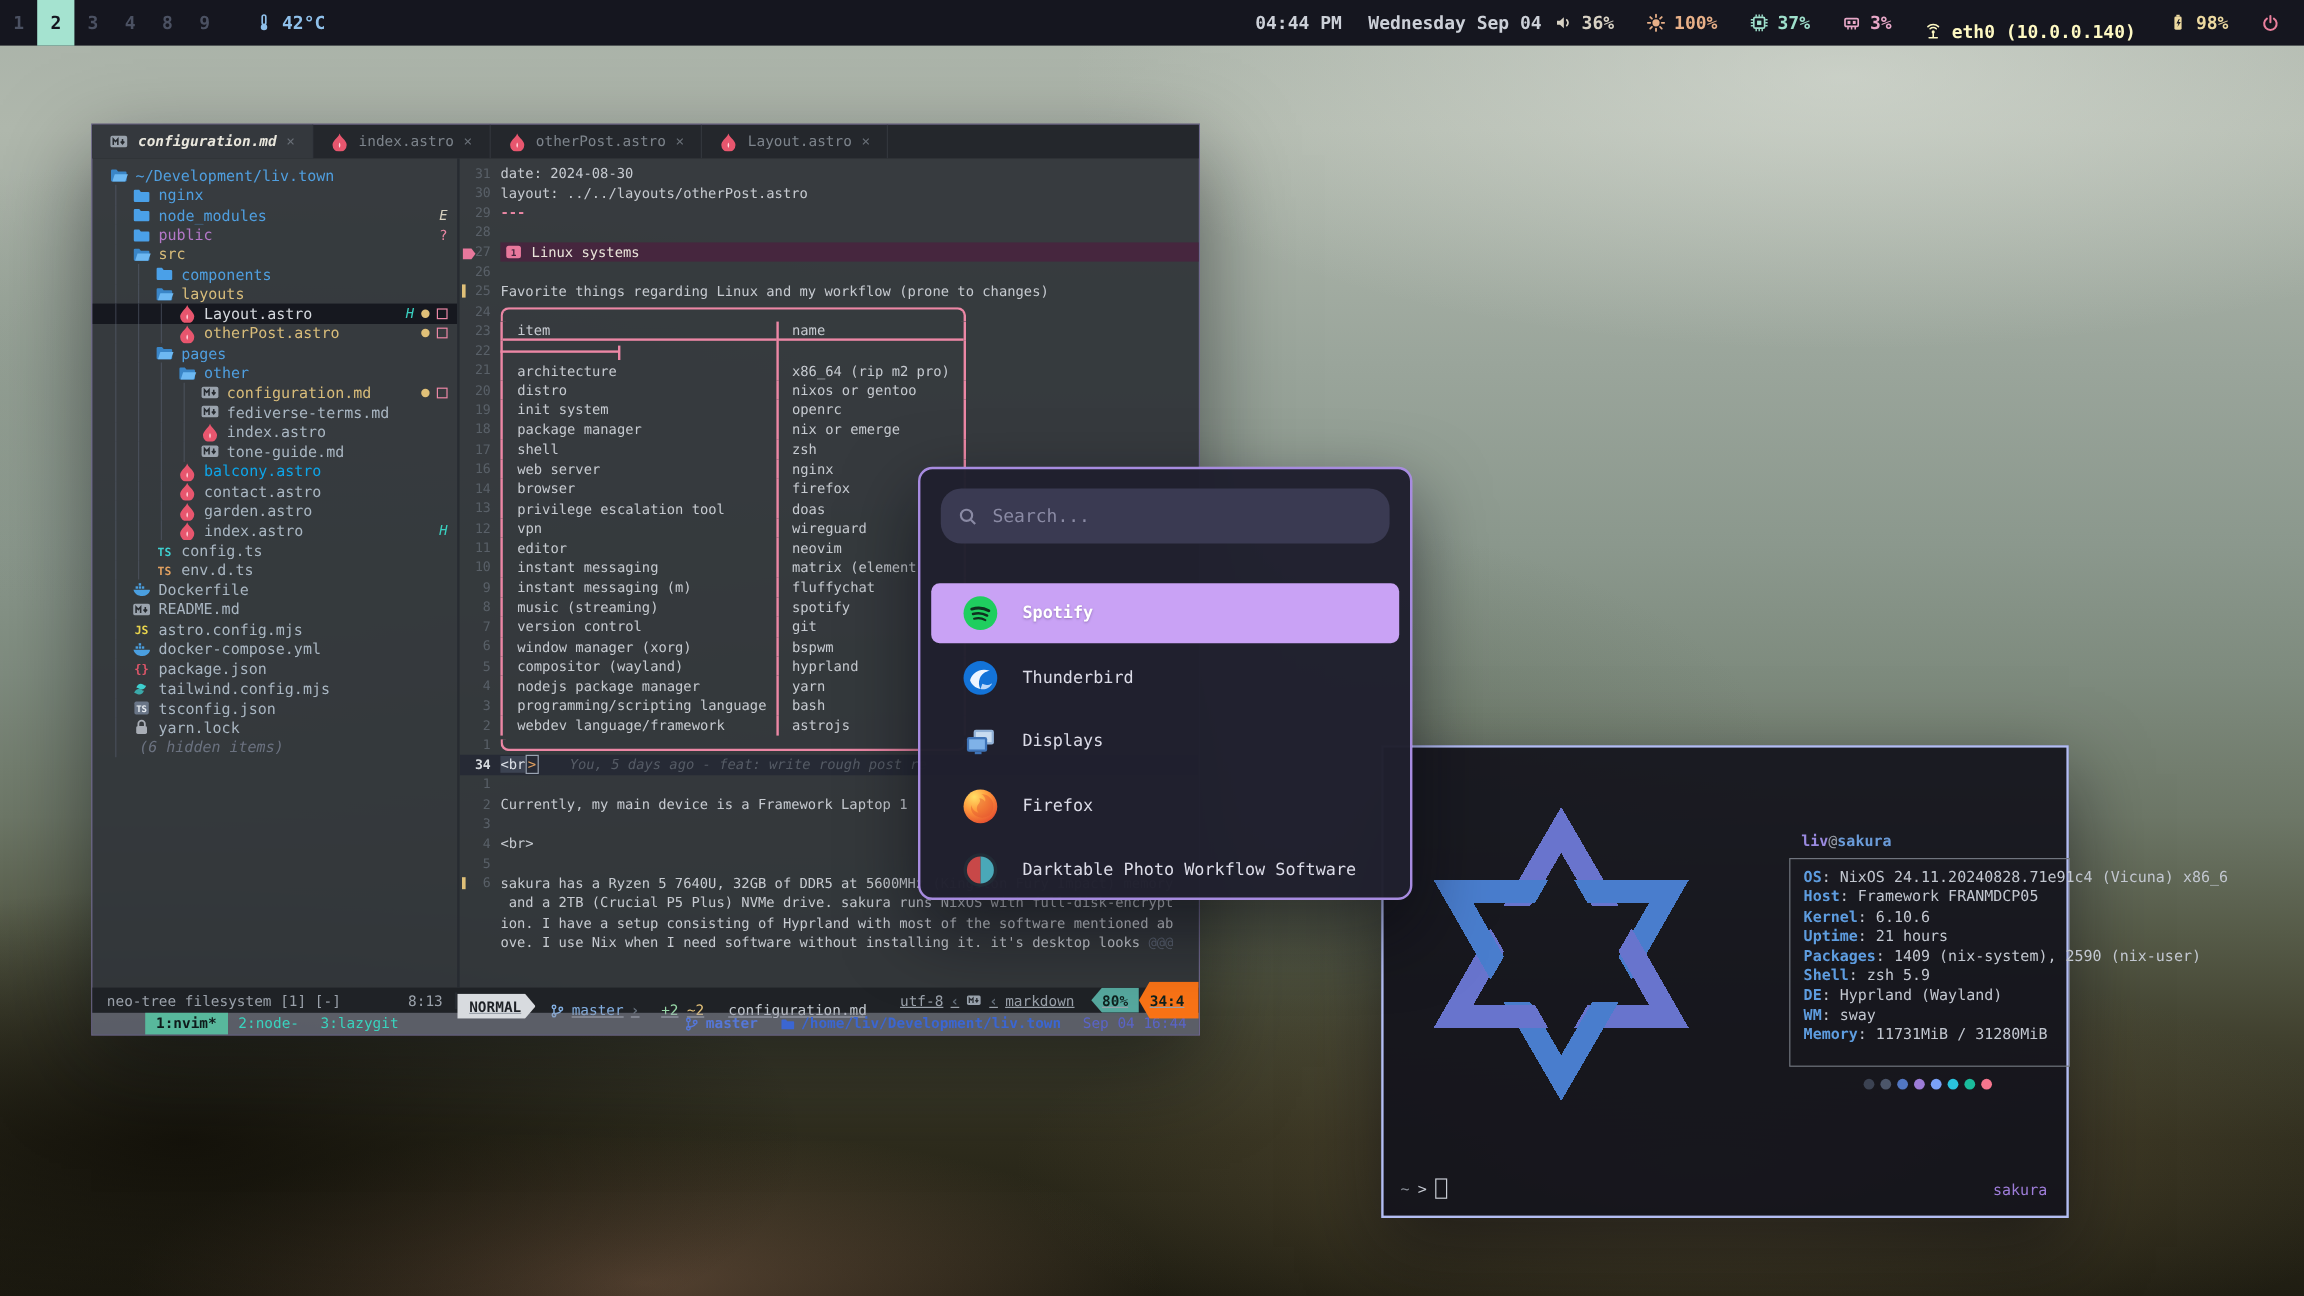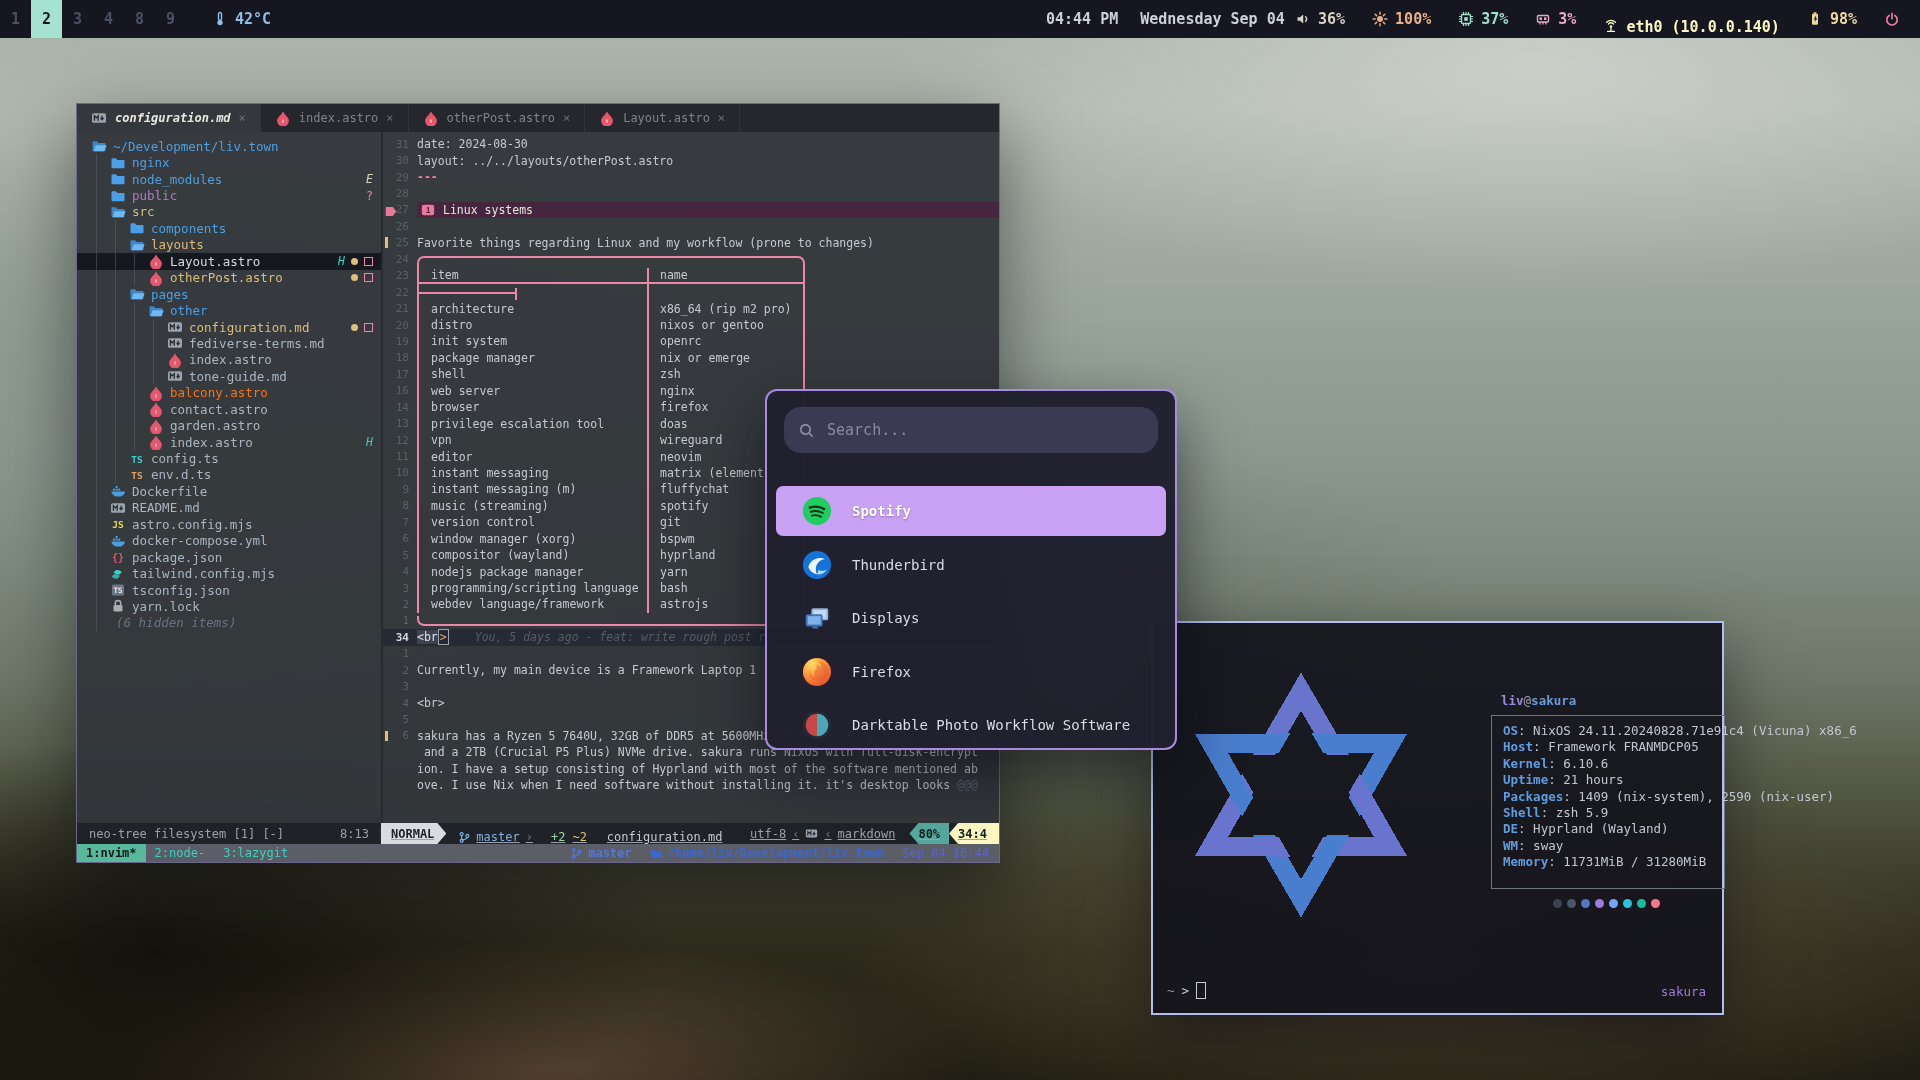--- a/index.html
+++ b/index.html
@@ -82,24 +82,24 @@
   .sl-mode{background:#d8dbdf;color:#1e2126;font-weight:bold;padding:0 12px 0 10px;height:21px;display:flex;align-items:center;
     clip-path:polygon(0 0,calc(100% - 9px) 0,100% 50%,calc(100% - 9px) 100%,0 100%);}
   .sl-branch{display:flex;align-items:center;gap:5px;color:#82aee0;margin-left:12px;}
   .chev{color:#646e7a;font-weight:bold;margin:0 6px;}
   .add{color:#98d8a8;font-style:normal;margin-left:12px;}
   .modc{color:#e2c078;font-style:normal;margin-left:7px;}
   .sl-file{color:#c3c9cf;margin-left:20px;}
   .sl-right{margin-left:auto;display:flex;align-items:center;}
   .sl-pct{background:#56a89e;color:#0f211e;font-weight:bold;padding:0 9px;height:21px;display:flex;align-items:center;margin-left:14px;
     clip-path:polygon(9px 0,100% 0,100% 100%,9px 100%,0 50%);}
-  .sl-pos{background:#fef9c3;color:#0f211e;font-weight:bold;padding:0 12px 0 9px;height:21px;display:flex;align-items:center;
+  .sl-pos{background:#f97316;color:#0f211e;font-weight:bold;padding:0 12px 0 9px;height:31px;display:flex;align-items:center;
     clip-path:polygon(9px 0,100% 0,100% 100%,9px 100%,0 50%);}
   
-  .tmux{height:18px;flex:none;background:rgba(148,151,168,.42);display:flex;align-items:center;font-size:12px;}
+  .tmux{height:18px;flex:none;background:rgba(148,151,168,.42);display:flex;align-items:center;font-size:12px;padding-left:44px;}
   .twin{padding:0 9px;color:#39d3be;height:18px;display:flex;align-items:center;}
   .twin.active{background:#58b89c;color:#0e1a1a;font-weight:bold;}
   .tright{margin-left:auto;display:flex;align-items:center;gap:18px;padding-right:10px;}
   .tbranch{display:flex;align-items:center;gap:5px;color:#5577d8;font-weight:bold;}
   .tpath{display:flex;align-items:center;gap:5px;color:#3b66d2;font-weight:bold;}
   .tdate{color:#5a64c8;}
   
   .launcher{position:absolute;left:765px;top:389px;width:412px;height:361px;z-index:50;
     background:rgba(32,32,46,.98);border:2px solid #a78be0;border-radius:12px;box-sizing:border-box;
     box-shadow:0 24px 60px rgba(8,8,16,.55);overflow:hidden;}
@@ -331,21 +331,21 @@
               <path d="M8 8.8c.9 1.5.9 3 0 4.6-.9-1.6-.9-3.1 0-4.6Z" fill="#ffd9e0"></path>
             </svg></span><span class="tlabel" style="color: rgb(169, 182, 194);">index.astro</span></div>
         <div class="trow"><span class="tind"></span><span class="tind"></span><span class="tind"></span><span class="tind"></span><span class="ic "><svg width="16" height="16" viewBox="0 0 16 16" xmlns="http://www.w3.org/2000/svg">
               <rect x="1" y="3.2" width="14" height="9.6" rx="1.6" fill="#9aa3ad"></rect>
               <path d="M3.4 10.8V5.8l1.9 2.1 1.9-2.1v5" stroke="#272b30" stroke-width="1.3" fill="none"></path>
               <path d="M11.1 5.8v3.2M9.6 7.9l1.5 1.9 1.5-1.9" stroke="#272b30" stroke-width="1.3" fill="none"></path>
             </svg></span><span class="tlabel" style="color: rgb(169, 182, 194);">tone-guide.md</span></div>
         <div class="trow"><span class="tind"></span><span class="tind"></span><span class="tind"></span><span class="ic "><svg width="16" height="16" viewBox="0 0 16 16" xmlns="http://www.w3.org/2000/svg">
               <path d="M8 1.2c.7 2.3 2.7 3.9 3.9 5.3C13.2 8.1 13.9 9.4 13.9 10.8a5.9 5.9 0 0 1-11.8 0c0-1.4.7-2.7 2-4.3C5.3 5.1 7.3 3.5 8 1.2Z" fill="#e8566e"></path>
               <path d="M8 8.8c.9 1.5.9 3 0 4.6-.9-1.6-.9-3.1 0-4.6Z" fill="#ffd9e0"></path>
-            </svg></span><span class="tlabel" style="color: #f97316;">balcony.astro</span></div>
+            </svg></span><span class="tlabel" style="color: #0ea5e9;">balcony.astro</span></div>
         <div class="trow"><span class="tind"></span><span class="tind"></span><span class="tind"></span><span class="ic "><svg width="16" height="16" viewBox="0 0 16 16" xmlns="http://www.w3.org/2000/svg">
               <path d="M8 1.2c.7 2.3 2.7 3.9 3.9 5.3C13.2 8.1 13.9 9.4 13.9 10.8a5.9 5.9 0 0 1-11.8 0c0-1.4.7-2.7 2-4.3C5.3 5.1 7.3 3.5 8 1.2Z" fill="#e8566e"></path>
               <path d="M8 8.8c.9 1.5.9 3 0 4.6-.9-1.6-.9-3.1 0-4.6Z" fill="#ffd9e0"></path>
             </svg></span><span class="tlabel" style="color: rgb(169, 182, 194);">contact.astro</span></div>
         <div class="trow"><span class="tind"></span><span class="tind"></span><span class="tind"></span><span class="ic "><svg width="16" height="16" viewBox="0 0 16 16" xmlns="http://www.w3.org/2000/svg">
               <path d="M8 1.2c.7 2.3 2.7 3.9 3.9 5.3C13.2 8.1 13.9 9.4 13.9 10.8a5.9 5.9 0 0 1-11.8 0c0-1.4.7-2.7 2-4.3C5.3 5.1 7.3 3.5 8 1.2Z" fill="#e8566e"></path>
               <path d="M8 8.8c.9 1.5.9 3 0 4.6-.9-1.6-.9-3.1 0-4.6Z" fill="#ffd9e0"></path>
             </svg></span><span class="tlabel" style="color: rgb(169, 182, 194);">garden.astro</span></div>
         <div class="trow"><span class="tind"></span><span class="tind"></span><span class="tind"></span><span class="ic "><svg width="16" height="16" viewBox="0 0 16 16" xmlns="http://www.w3.org/2000/svg">
               <path d="M8 1.2c.7 2.3 2.7 3.9 3.9 5.3C13.2 8.1 13.9 9.4 13.9 10.8a5.9 5.9 0 0 1-11.8 0c0-1.4.7-2.7 2-4.3C5.3 5.1 7.3 3.5 8 1.2Z" fill="#e8566e"></path>

